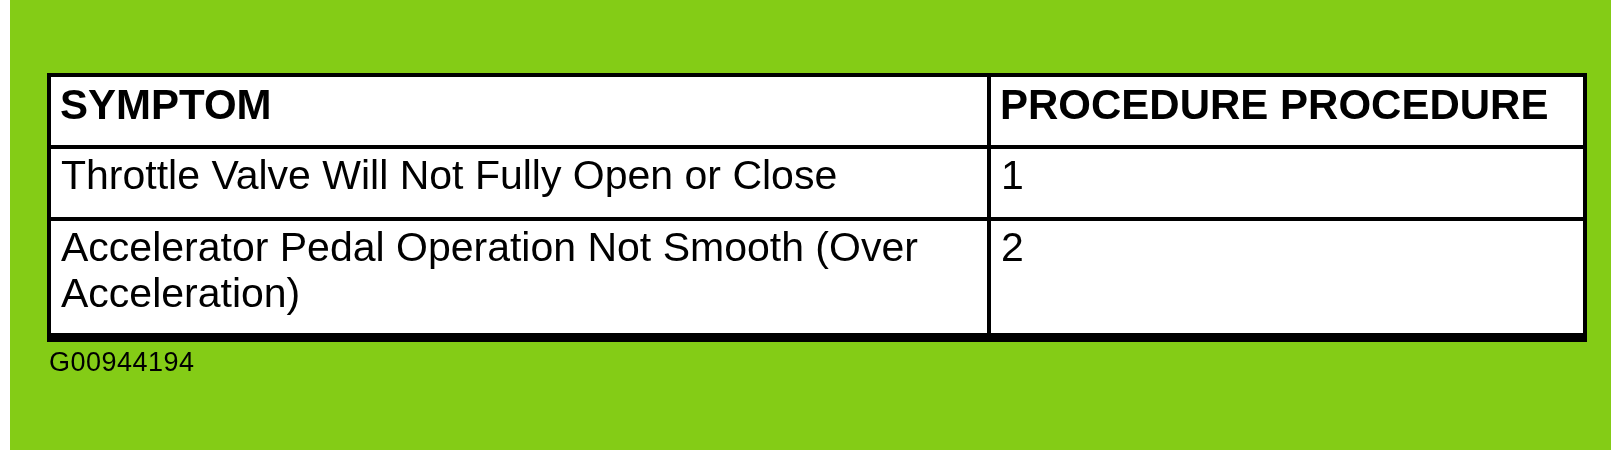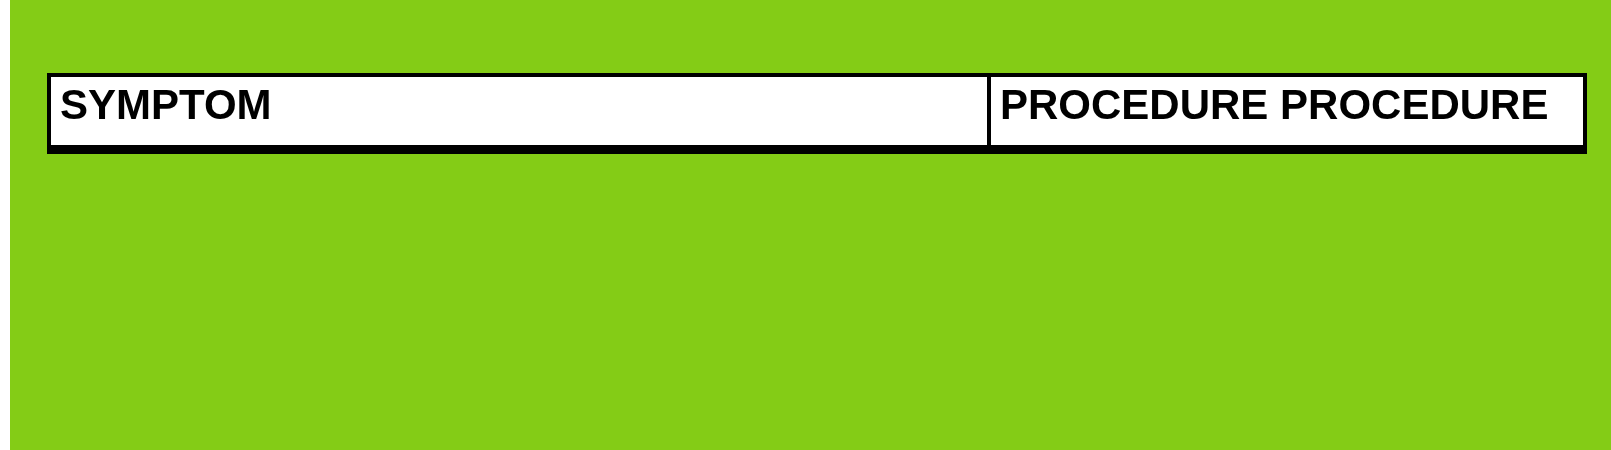--- a/index.html
+++ b/index.html
@@ -75,17 +75,26 @@
       <col class="col-symptom">
       <col class="col-procedure">
     </colgroup>
     <thead>
       <tr class="header-row">
         <th>SYMPTOM</th>
         <th>PROCEDURE PROCEDURE</th>
       </tr>
     </thead>
     <tbody>
+      <tr class="row-1">
+        <td>Throttle Valve Will Not Fully Open or Close</td>
+        <td>1</td>
+      </tr>
+      <tr class="row-2">
+        <td>Accelerator Pedal Operation Not Smooth (Over Acceleration)</td>
+        <td>2</td>
+      </tr>
     </tbody>
   </table>
 
+  <div class="figure-id">G00944194</div>
 
 </div>
 
 </body></html>

